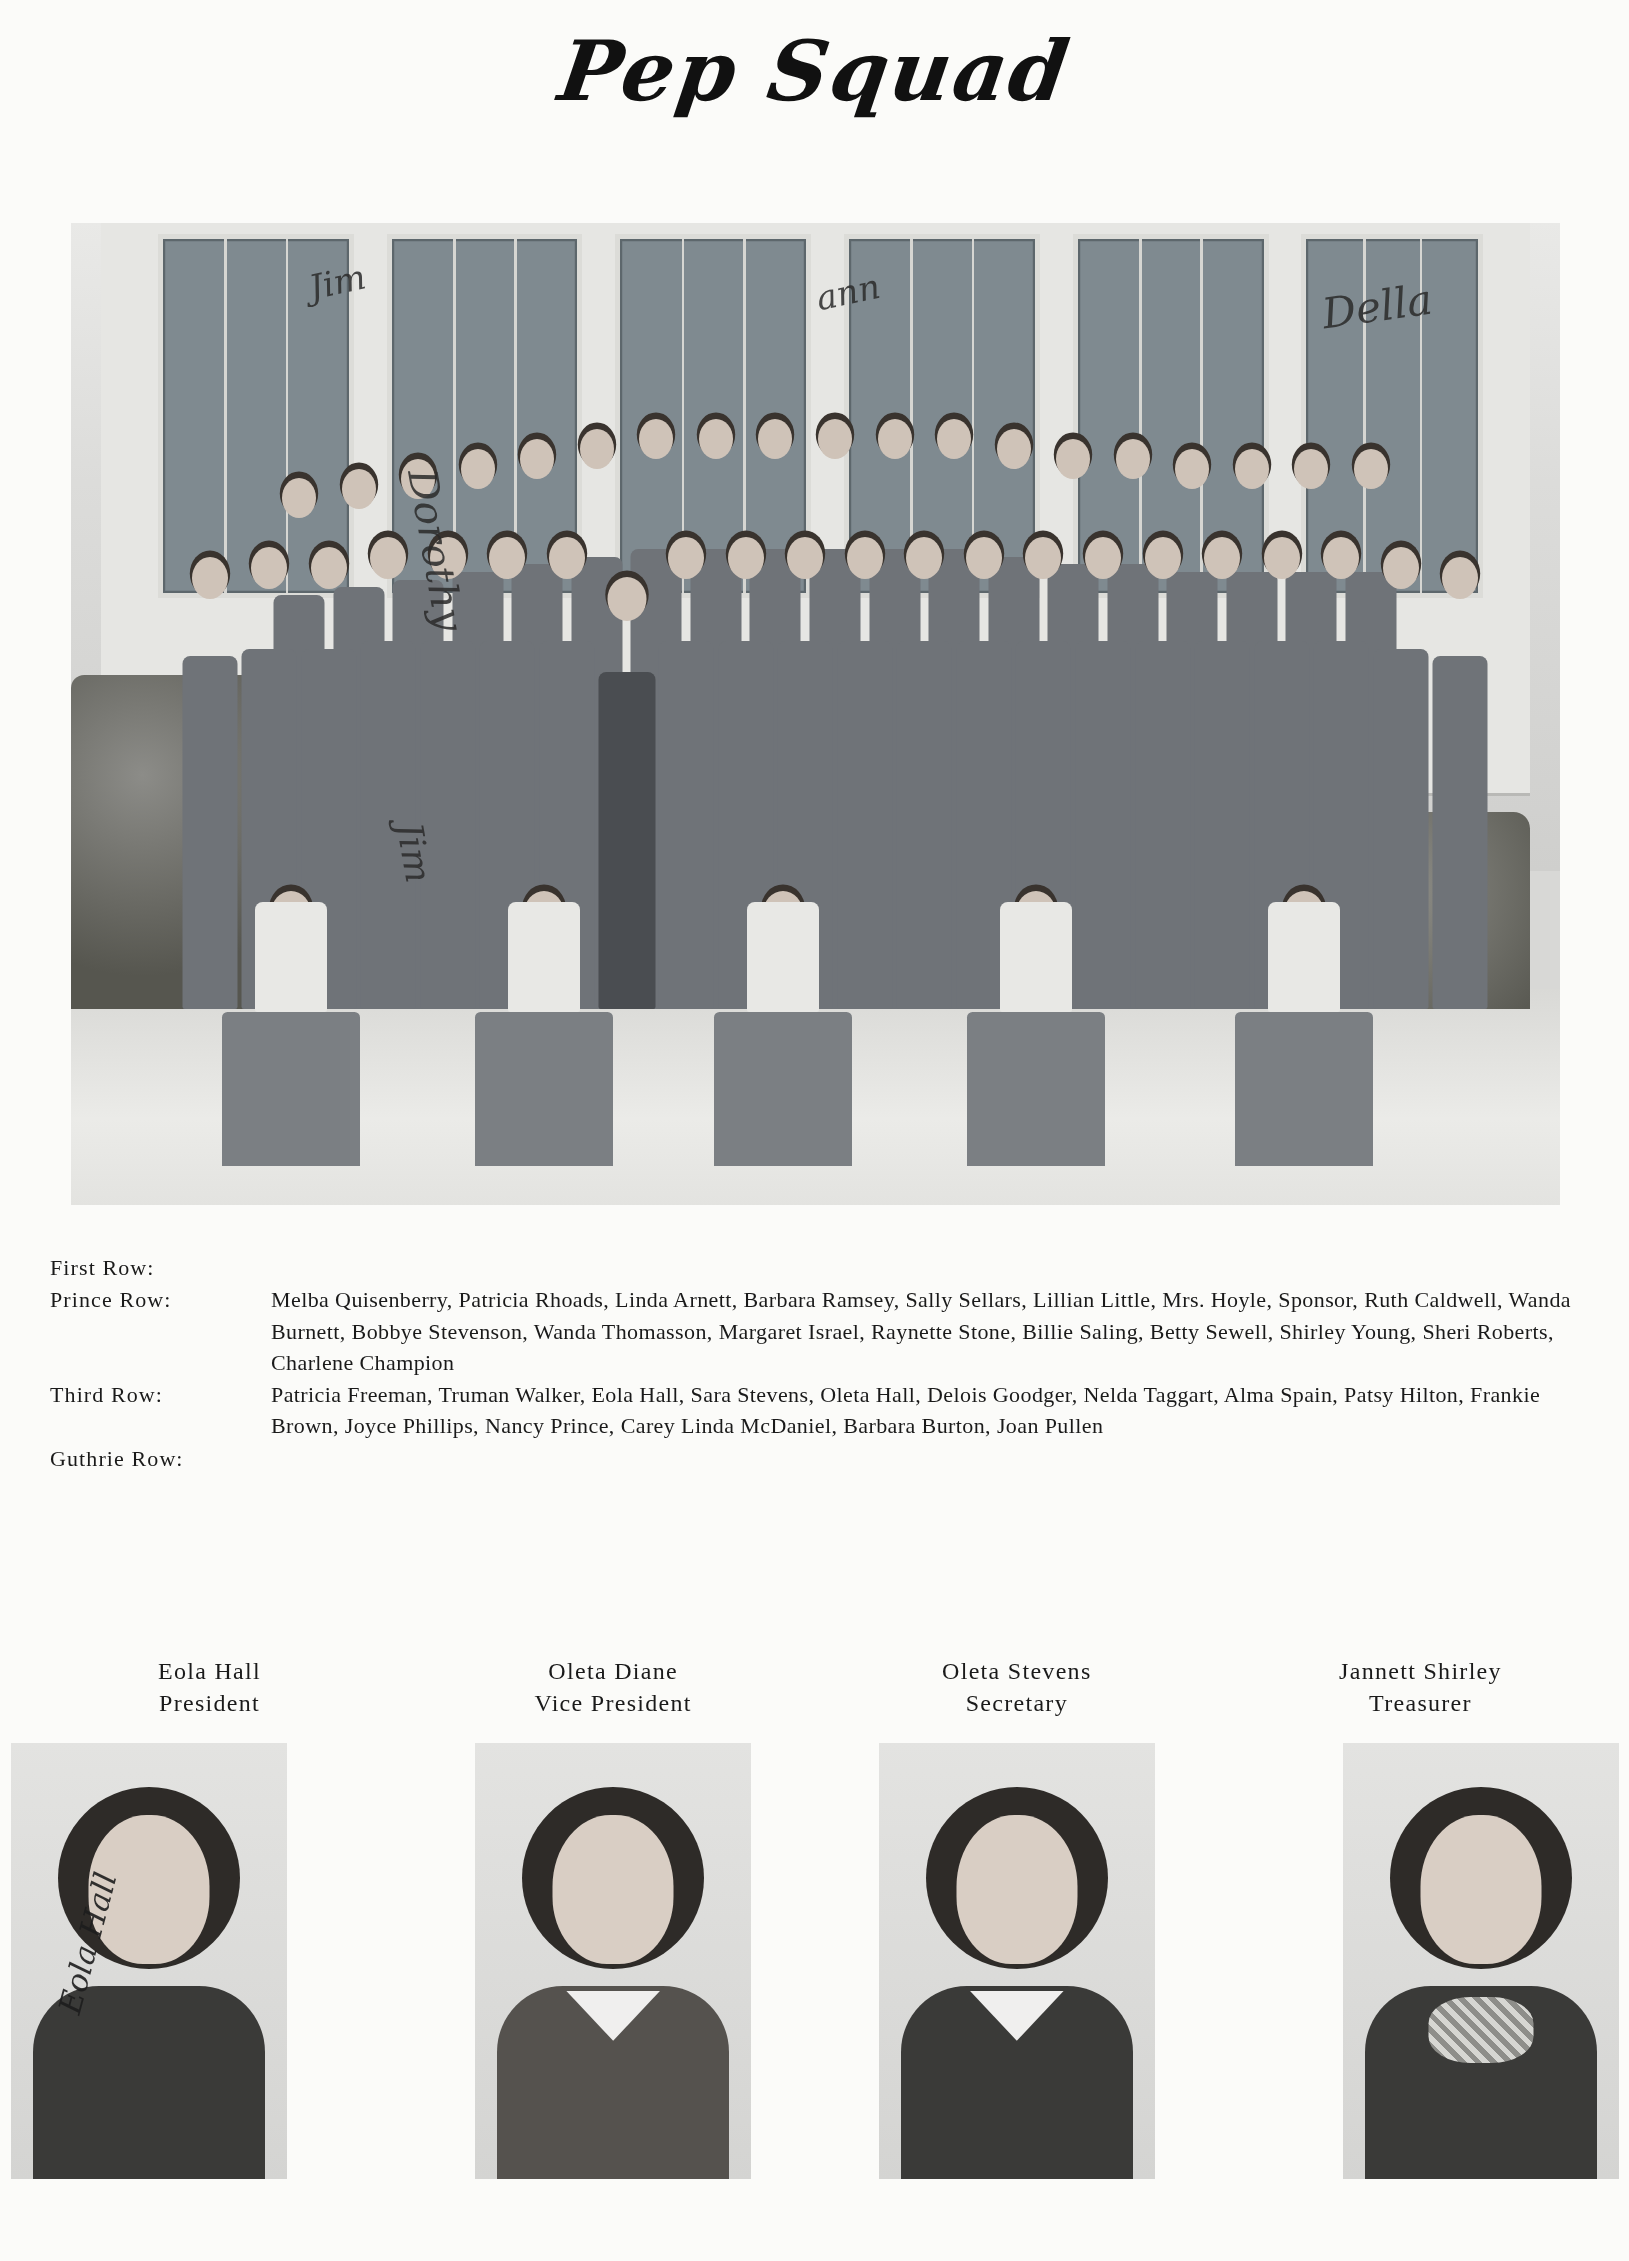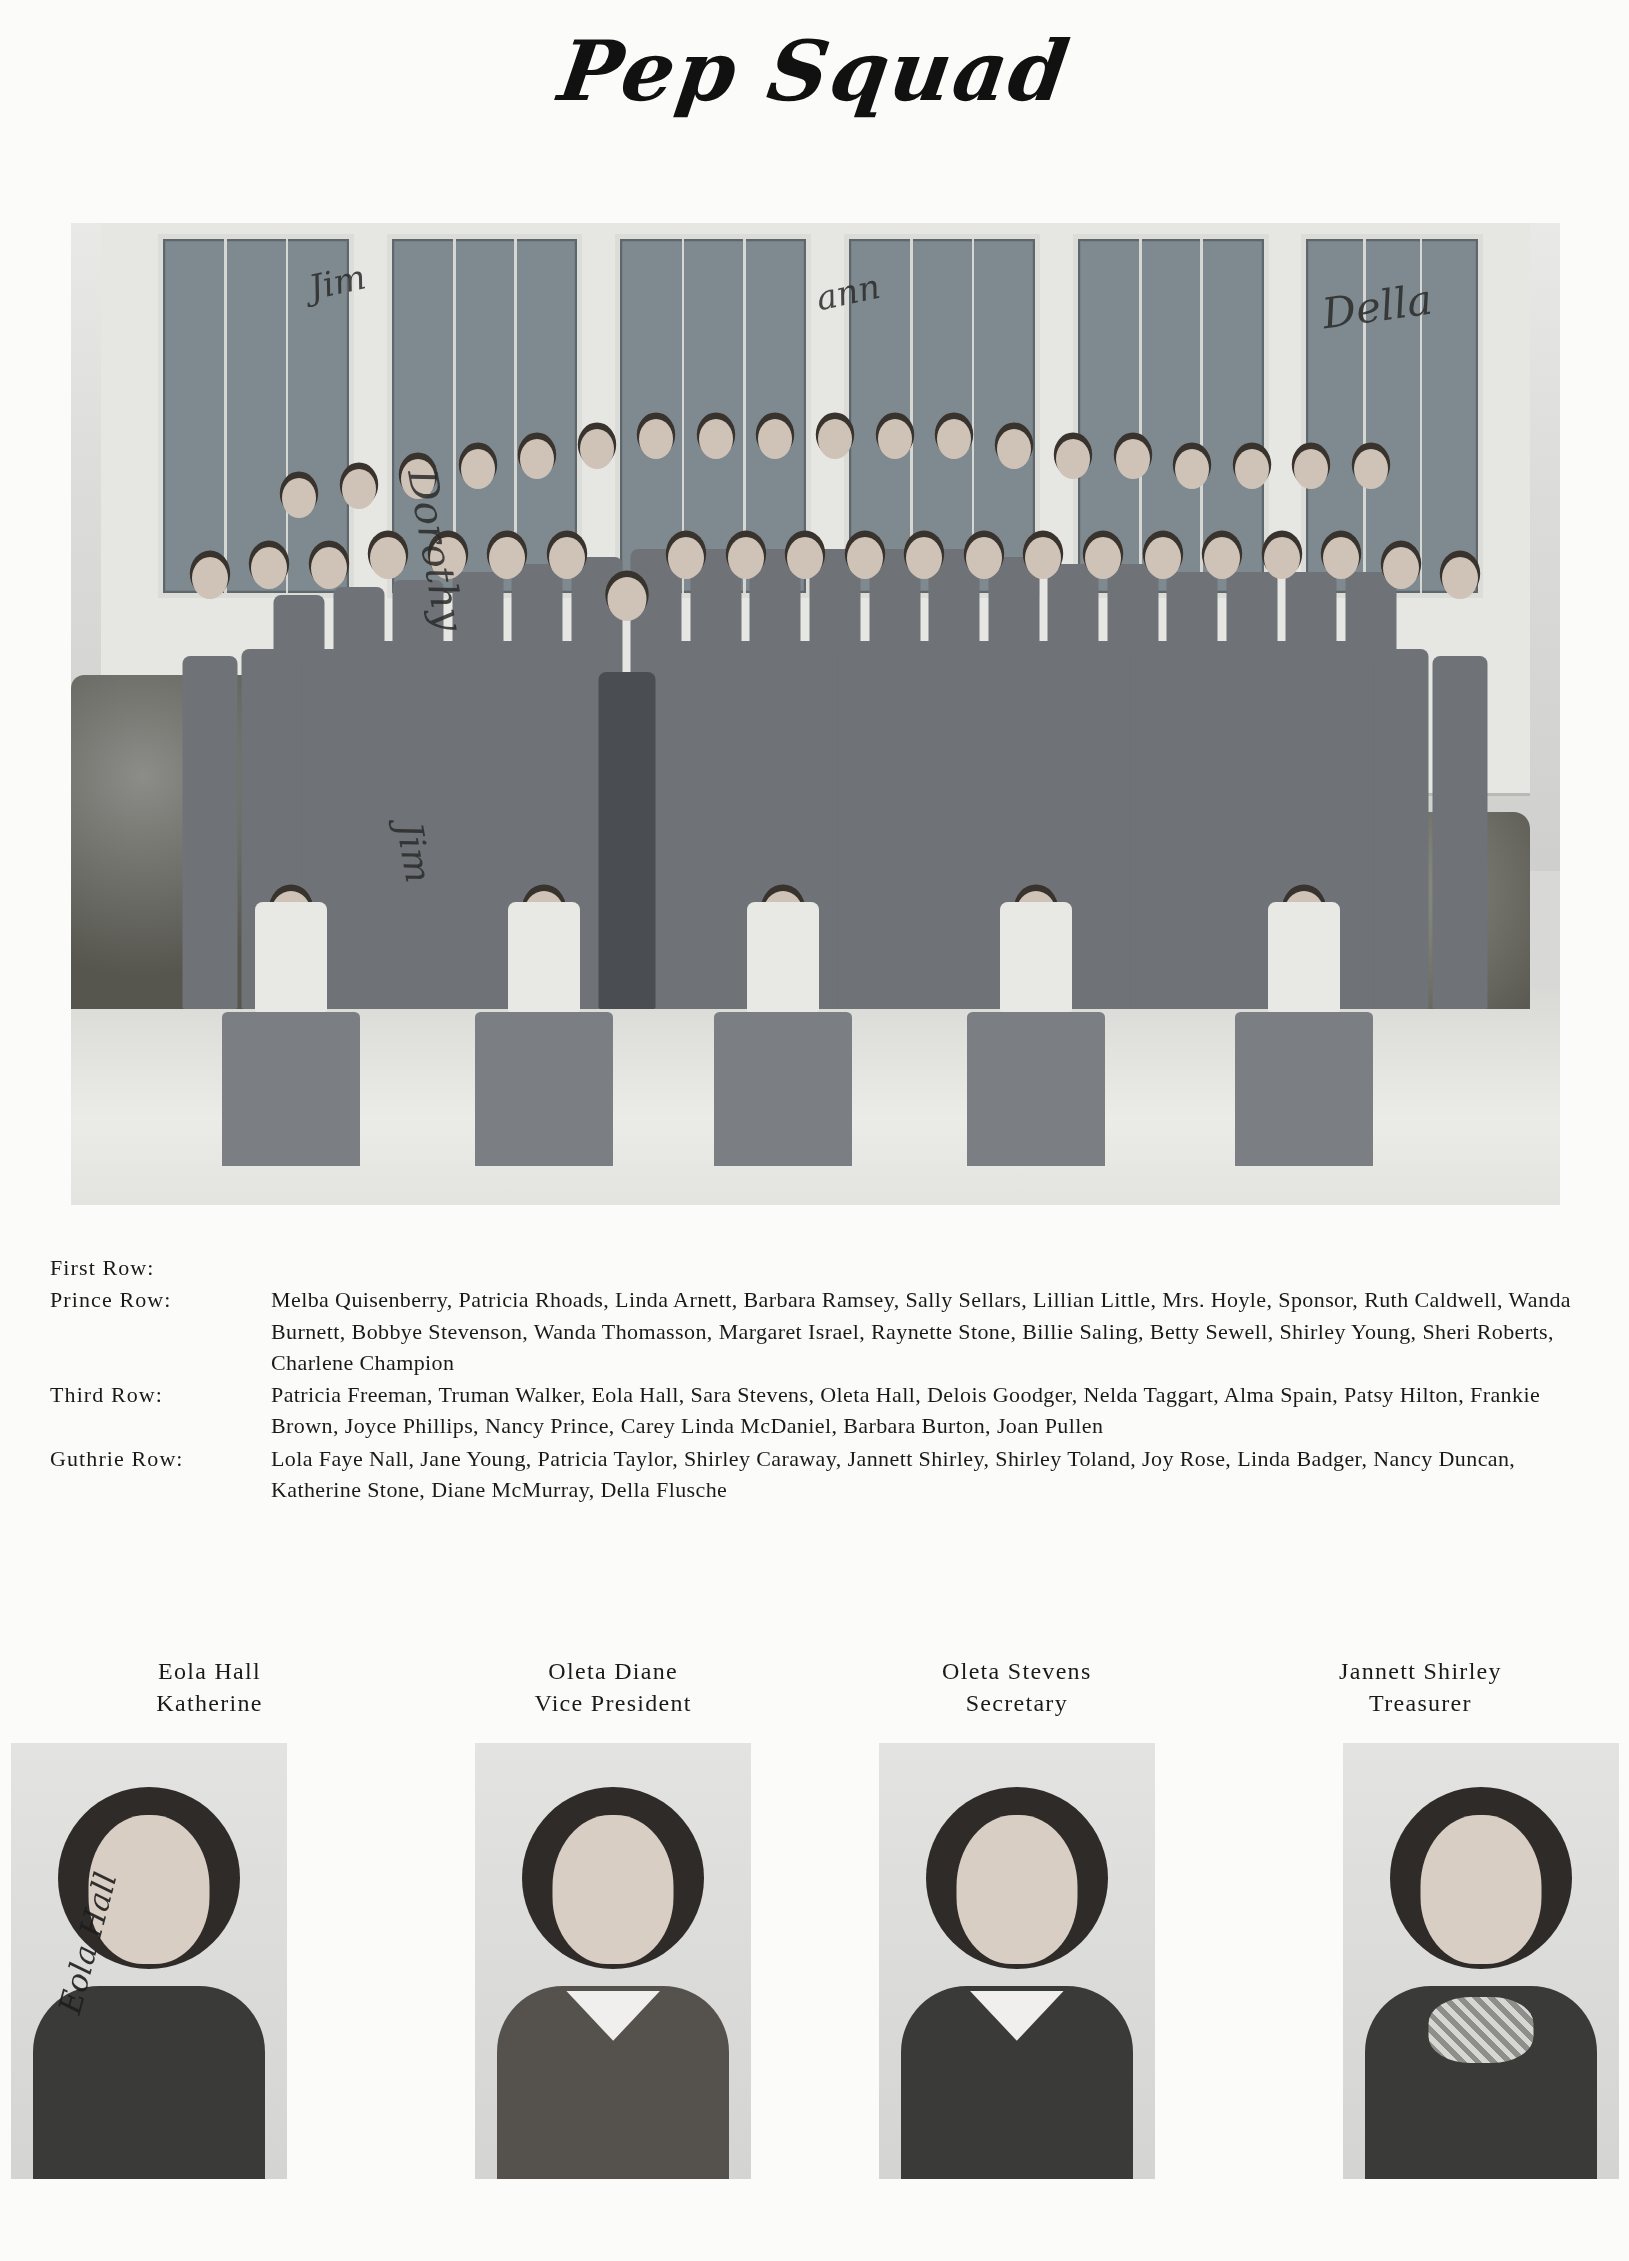--- a/index.html
+++ b/index.html
@@ -491,29 +491,28 @@
     <div class="cap-row">
       <div class="cap-label">Prince Row:</div>
       <div class="cap-names">Melba Quisenberry, Patricia Rhoads, Linda Arnett, Barbara Ramsey, Sally Sellars, Lillian Little, Mrs. Hoyle, Sponsor, Ruth Caldwell, Wanda Burnett, Bobbye Stevenson, Wanda Thomasson, Margaret Israel, Raynette Stone, Billie Saling, Betty Sewell, Shirley Young, Sheri Roberts, Charlene Champion</div>
     </div>
     <div class="cap-row">
       <div class="cap-label">Third Row:</div>
       <div class="cap-names">Patricia Freeman, Truman Walker, Eola Hall, Sara Stevens, Oleta Hall, Delois Goodger, Nelda Taggart, Alma Spain, Patsy Hilton, Frankie Brown, Joyce Phillips, Nancy Prince, Carey Linda McDaniel, Barbara Burton, Joan Pullen</div>
     </div>
     <div class="cap-row">
       <div class="cap-label">Guthrie Row:</div>
-      <div class="cap-names">Lola Faye Nall, Jane Young, Patricia Taylor, Shirley Caraway, Jannett Shirley, Shirley Toland, Joy Rose, Linda Badger, Nancy Duncan, Katherine Stone, Diane McMurray, Della Flusche</div>
     </div>
   </div>
 
   <div class="officers">
 
     <div class="officer">
       <div class="name">Eola Hall</div>
-      <div class="role">Katherine</div>
+      <div class="role">President</div>
       <div class="portrait" style="margin-left:-5.5px;">
         <div class="hair"></div>
         <div class="face"></div>
         <div class="torso"></div>
         <div class="corner-sig" style="left:4.4px; top:182px;">Eola Hall</div>
       </div>
     </div>
 
     <div class="officer">
       <div class="name">Oleta Diane</div>

